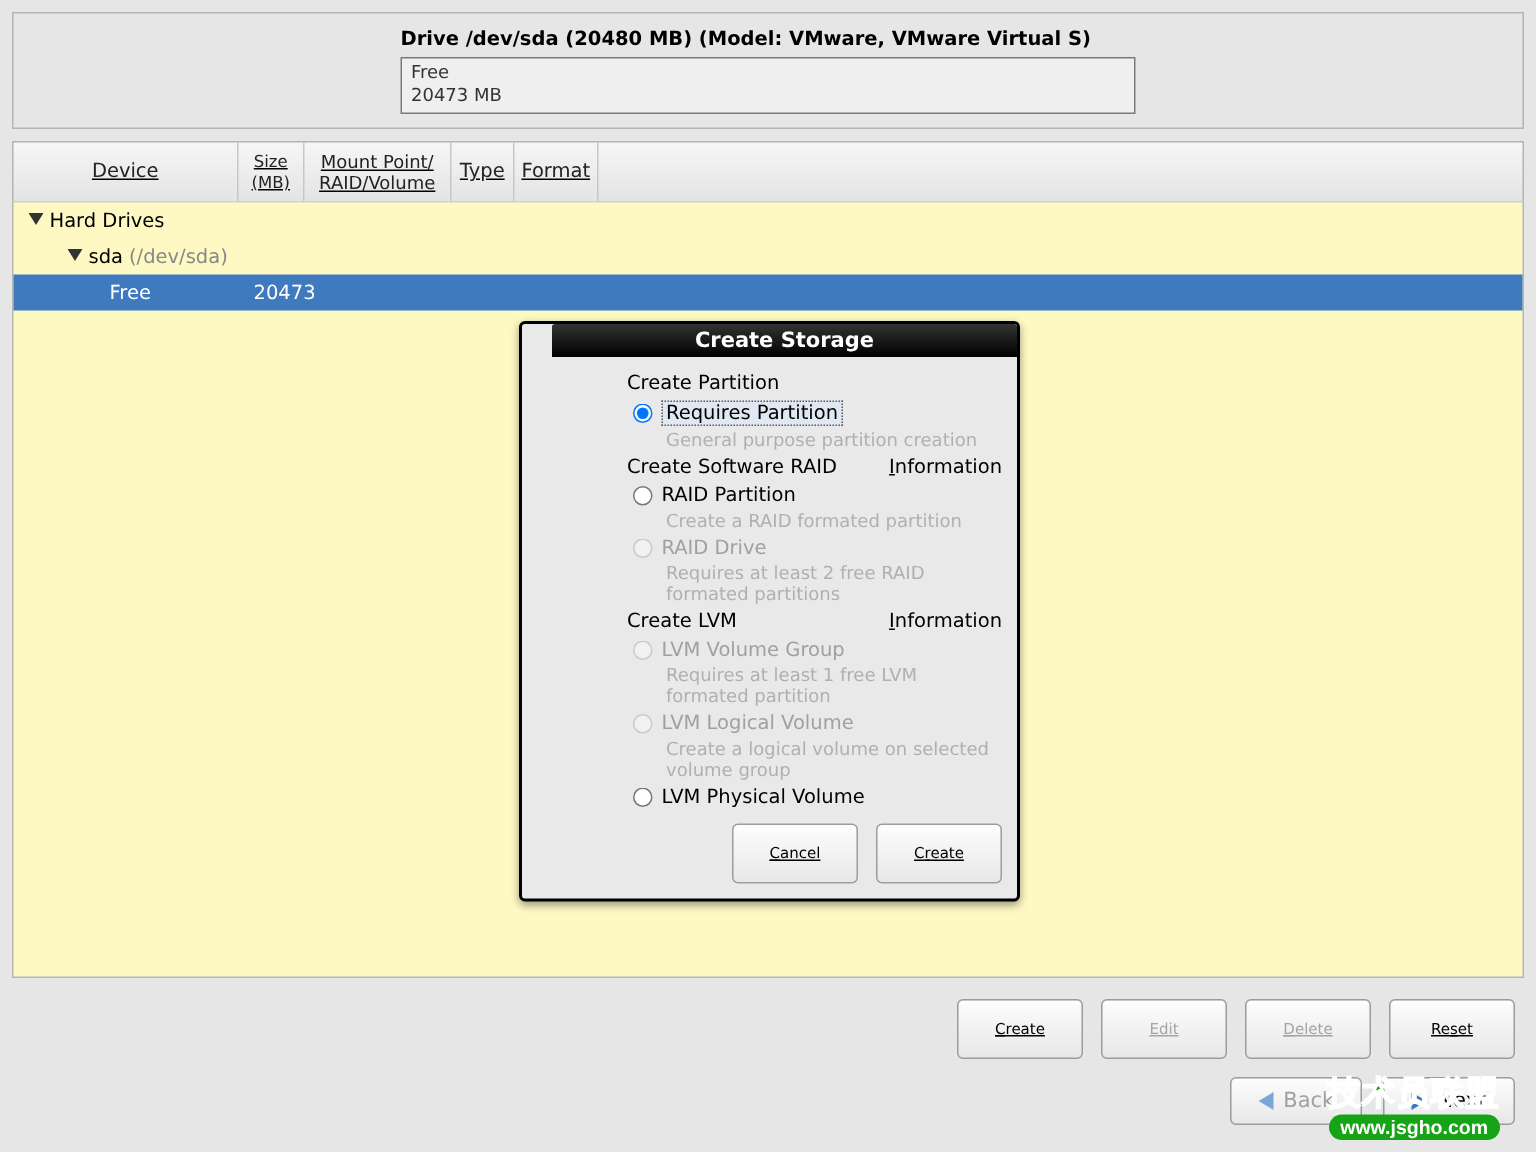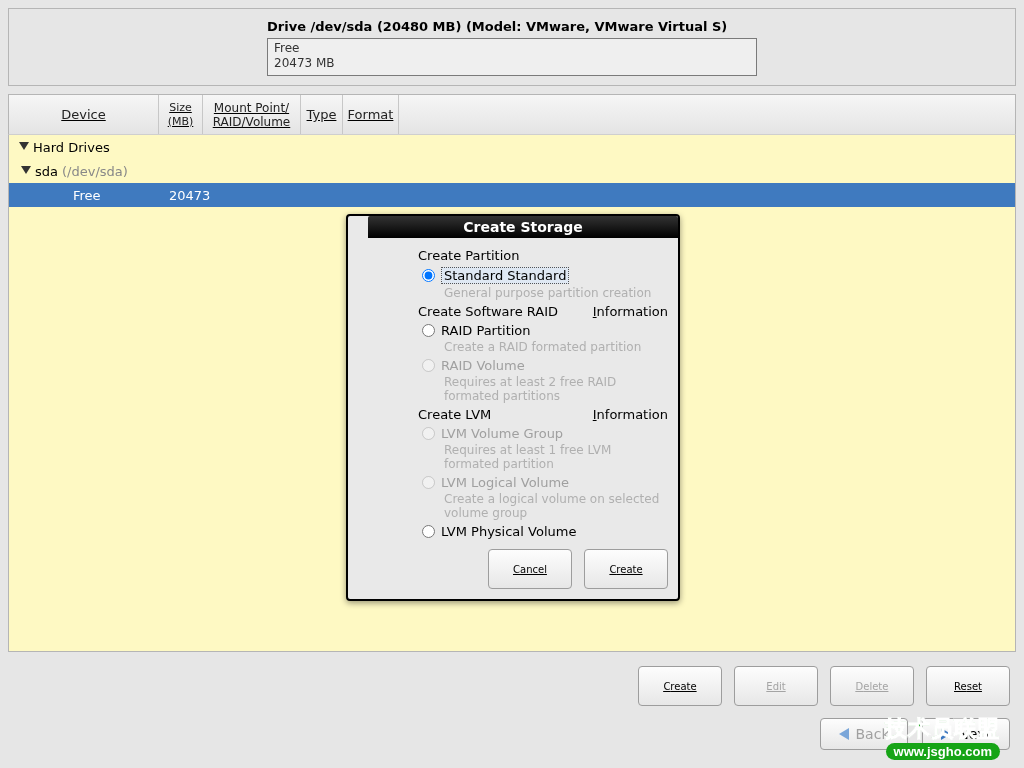--- a/index.html
+++ b/index.html
@@ -97,21 +97,21 @@
 
   <div class="tree-area">
     <div class="tree-row">
       <span class="tri">
           <svg width="10" height="10">
             <polygon points="0,0 10,0 5,8" fill="#333"></polygon>
           </svg>
         </span>
       <span class="tr-label">Hard Drives</span>
     </div>
-    <div class="tree-row" style="padding-left:12px">
+    <div class="tree-row" style="padding-left:36px">
       <span class="tri">
           <svg width="10" height="10">
             <polygon points="0,0 10,0 5,8" fill="#333"></polygon>
           </svg>
         </span>
       <span class="tr-label">sda</span>
       <span class="dim" style="margin-left:4px">(/dev/sda)</span>
     </div>
     <div class="tree-row selected">
       <span class="row-free">Free</span>
@@ -147,36 +147,36 @@
 
   <div class="dialog">
     <div class="dialog-title">Create Storage</div>
     <div class="dialog-body">
 
       <div class="section-head">
         <span class="h">Create Partition</span>
       </div>
       <div class="opt">
         <input type="radio" name="cs" checked="" style="">
-        <span class="opt-label focused">Standard Standard</span>
+        <span class="opt-label focused">Requires Partition</span>
       </div>
       <div class="opt-desc">General purpose partition creation</div>
 
       <div class="section-head">
         <span class="h">Create Software RAID</span>
         <span class="info"><span class="ul">I</span><span>nformation</span></span>
       </div>
       <div class="opt">
         <input type="radio" name="cs" style="">
         <span class="opt-label">RAID Partition</span>
       </div>
       <div class="opt-desc">Create a RAID formated partition</div>
       <div class="opt">
         <input type="radio" name="cs" disabled="" style="">
-        <span class="opt-label disabled">RAID Volume</span>
+        <span class="opt-label disabled">RAID Drive</span>
       </div>
       <div class="opt-desc">Requires at least 2 free RAID formated partitions</div>
 
       <div class="section-head">
         <span class="h">Create LVM</span>
         <span class="info"><span class="ul">I</span><span>nformation</span></span>
       </div>
       <div class="opt">
         <input type="radio" name="cs" disabled="" style="">
         <span class="opt-label disabled">LVM Volume Group</span>

